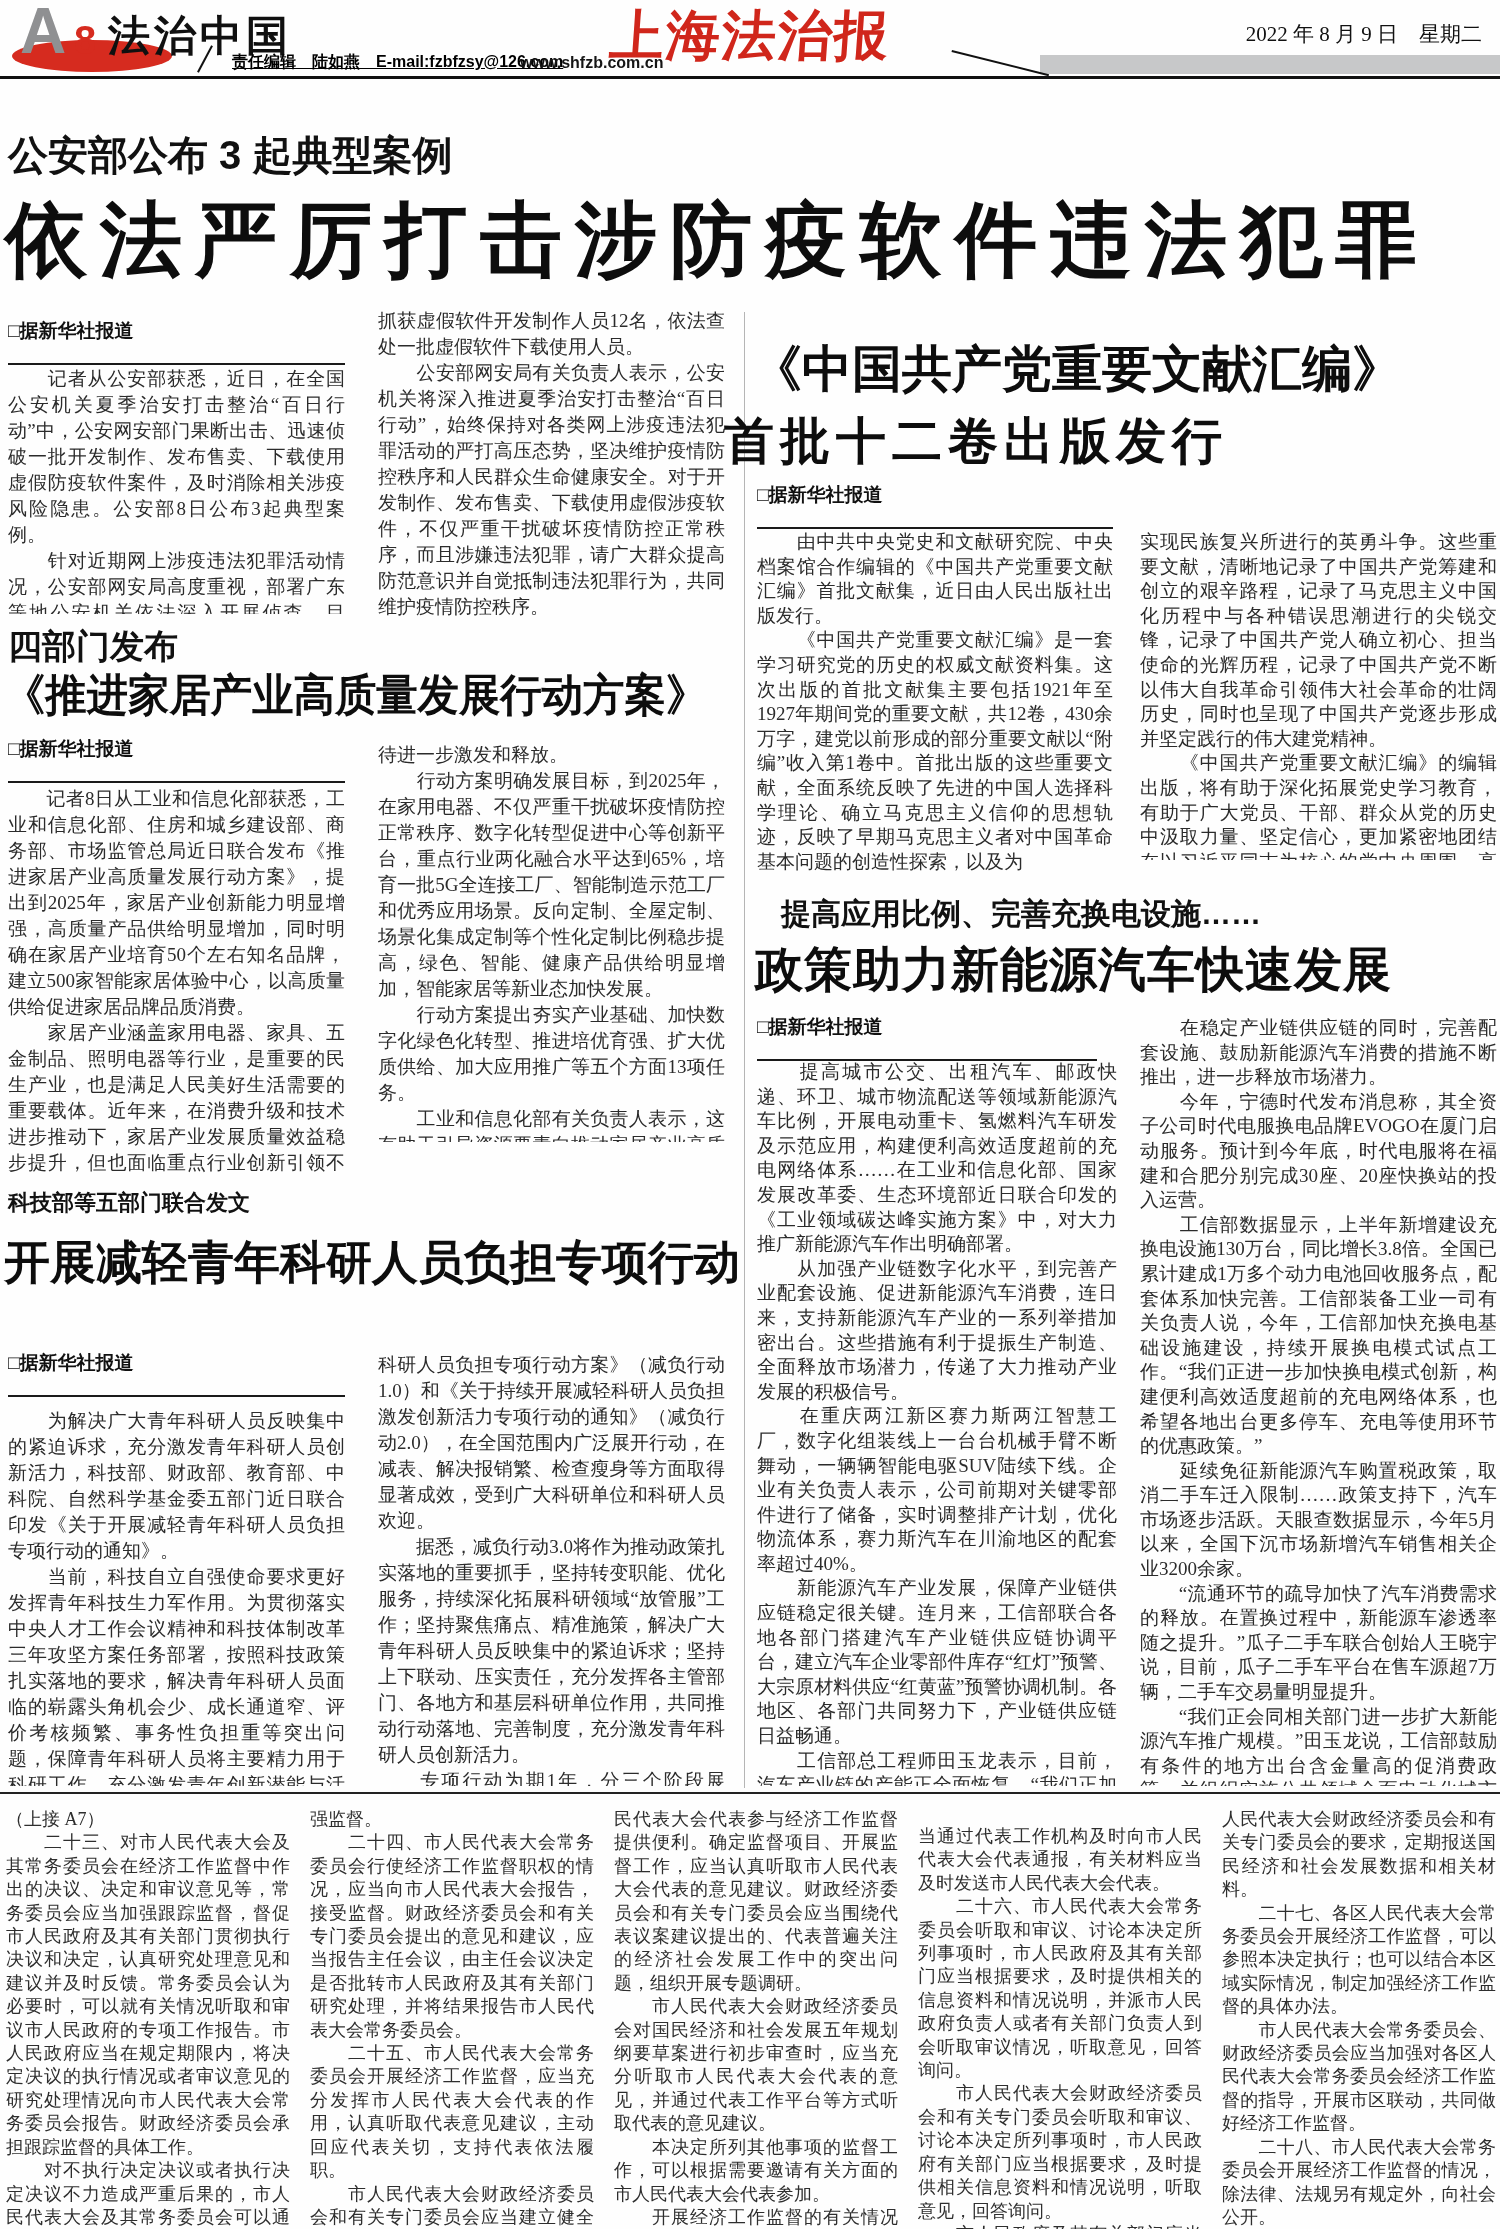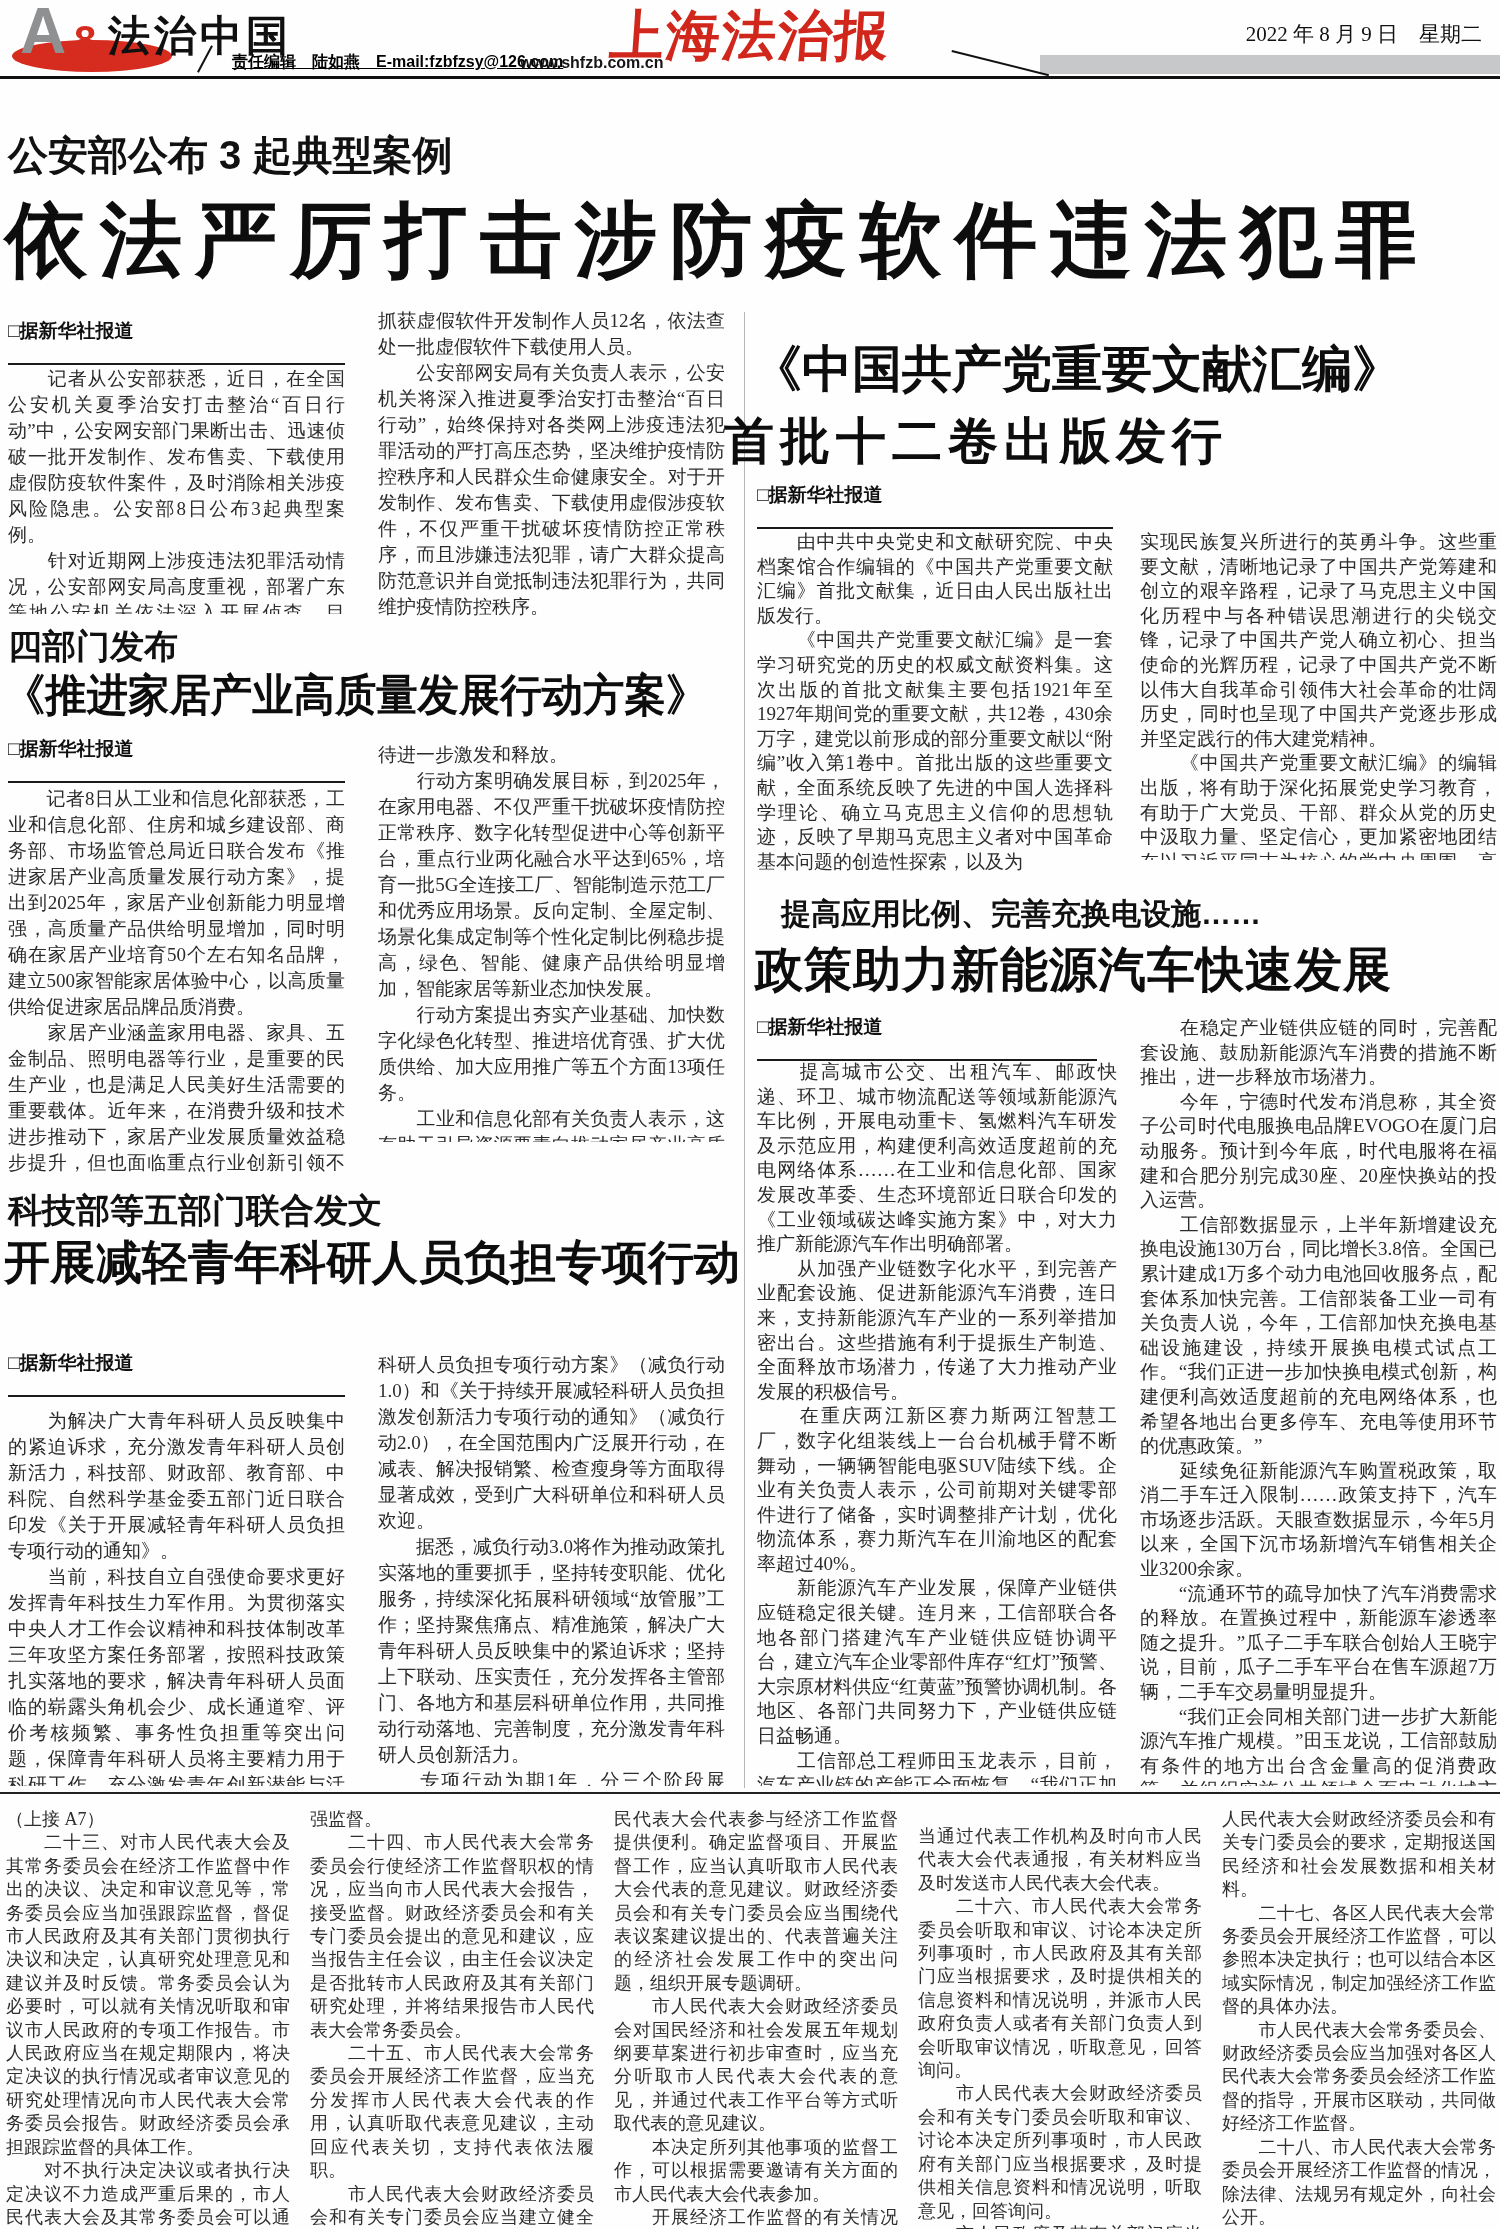--- a/index.html
+++ b/index.html
@@ -69,21 +69,21 @@
     <div class="byline sans" style="left:8px;top:736px;width:337px;">□据新华社报道</div>
     <div class="col lcol" style="left:8px;top:786px;width:337px;height:392px;">　　记者8日从工业和信息化部获悉，工业和信息化部、住房和城乡建设部、商务部、市场监管总局近日联合发布《推进家居产业高质量发展行动方案》，提出到2025年，家居产业创新能力明显增强，高质量产品供给明显增加，同时明确在家居产业培育50个左右知名品牌，建立500家智能家居体验中心，以高质量供给促进家居品牌品质消费。
 　　家居产业涵盖家用电器、家具、五金制品、照明电器等行业，是重要的民生产业，也是满足人民美好生活需要的重要载体。近年来，在消费升级和技术进步推动下，家居产业发展质量效益稳步提升，但也面临重点行业创新引领不足、质量精细化水平不高、智能化发展不充分等问题，家居消费需求仍</div>
     <div class="col lcol" style="left:378px;top:742px;width:347px;height:400px;">待进一步激发和释放。
 　　行动方案明确发展目标，到2025年，在家用电器、不仅严重干扰破坏疫情防控正常秩序、数字化转型促进中心等创新平台，重点行业两化融合水平达到65%，培育一批5G全连接工厂、智能制造示范工厂和优秀应用场景。反向定制、全屋定制、场景化集成定制等个性化定制比例稳步提高，绿色、智能、健康产品供给明显增加，智能家居等新业态加快发展。
 　　行动方案提出夯实产业基础、加快数字化绿色化转型、推进培优育强、扩大优质供给、加大应用推广等五个方面13项任务。
 　　工业和信息化部有关负责人表示，这有助于引导资源要素向推动家居产业高质量发展集聚，促进供需两侧有机结合、协同发力，推动产业突破发展瓶颈。</div>
   </div>
 
   <div>
-    <div class="kicker sans" style="left:8px;top:1188px;font-size:34px;">科技部等五部门联合发文</div>
+    <div class="kicker sans" style="left:8px;top:1188px;font-size:22px;">科技部等五部门联合发文</div>
     <div class="headline sans" style="left:4px;top:1232px;font-size:46px;">开展减轻青年科研人员负担专项行动</div>
     <div class="byline sans" style="left:8px;top:1350px;width:337px;">□据新华社报道</div>
     <div class="col lcol" style="left:8px;top:1408px;width:337px;height:378px;">　　为解决广大青年科研人员反映集中的紧迫诉求，充分激发青年科研人员创新活力，科技部、财政部、教育部、中科院、自然科学基金委五部门近日联合印发《关于开展减轻青年科研人员负担专项行动的通知》。
 　　当前，科技自立自强使命要求更好发挥青年科技生力军作用。为贯彻落实中央人才工作会议精神和科技体制改革三年攻坚方案任务部署，按照科技政策扎实落地的要求，解决青年科研人员面临的崭露头角机会少、成长通道窄、评价考核频繁、事务性负担重等突出问题，保障青年科研人员将主要精力用于科研工作，充分激发青年创新潜能与活力，开展减轻青年科研人员负担专项行动（减负行动3.0）。
 　　2018年以来，科技部、财政部、教育部、中科院先后印发《贯彻落实习近平总书记在两院院士大会上重要讲话精神开展减轻</div>
     <div class="col lcol" style="left:378px;top:1352px;width:347px;height:434px;">科研人员负担专项行动方案》（减负行动1.0）和《关于持续开展减轻科研人员负担激发创新活力专项行动的通知》（减负行动2.0），在全国范围内广泛展开行动，在减表、解决报销繁、检查瘦身等方面取得显著成效，受到广大科研单位和科研人员欢迎。
 　　据悉，减负行动3.0将作为推动政策扎实落地的重要抓手，坚持转变职能、优化服务，持续深化拓展科研领域“放管服”工作；坚持聚焦痛点、精准施策，解决广大青年科研人员反映集中的紧迫诉求；坚持上下联动、压实责任，充分发挥各主管部门、各地方和基层科研单位作用，共同推动行动落地、完善制度，充分激发青年科研人员创新活力。
 　　专项行动为期1年，分三个阶段展开。2022年9月底前，广泛部署动员，摸排情况，找准卡点堵点；2022年12月底前，各部门各地方各单位完成各自层面的措施办法制修订工作；2023年6月底前，各项措施办法全面开展实施，减负行动全面落地见效。</div>
   </div>
 

